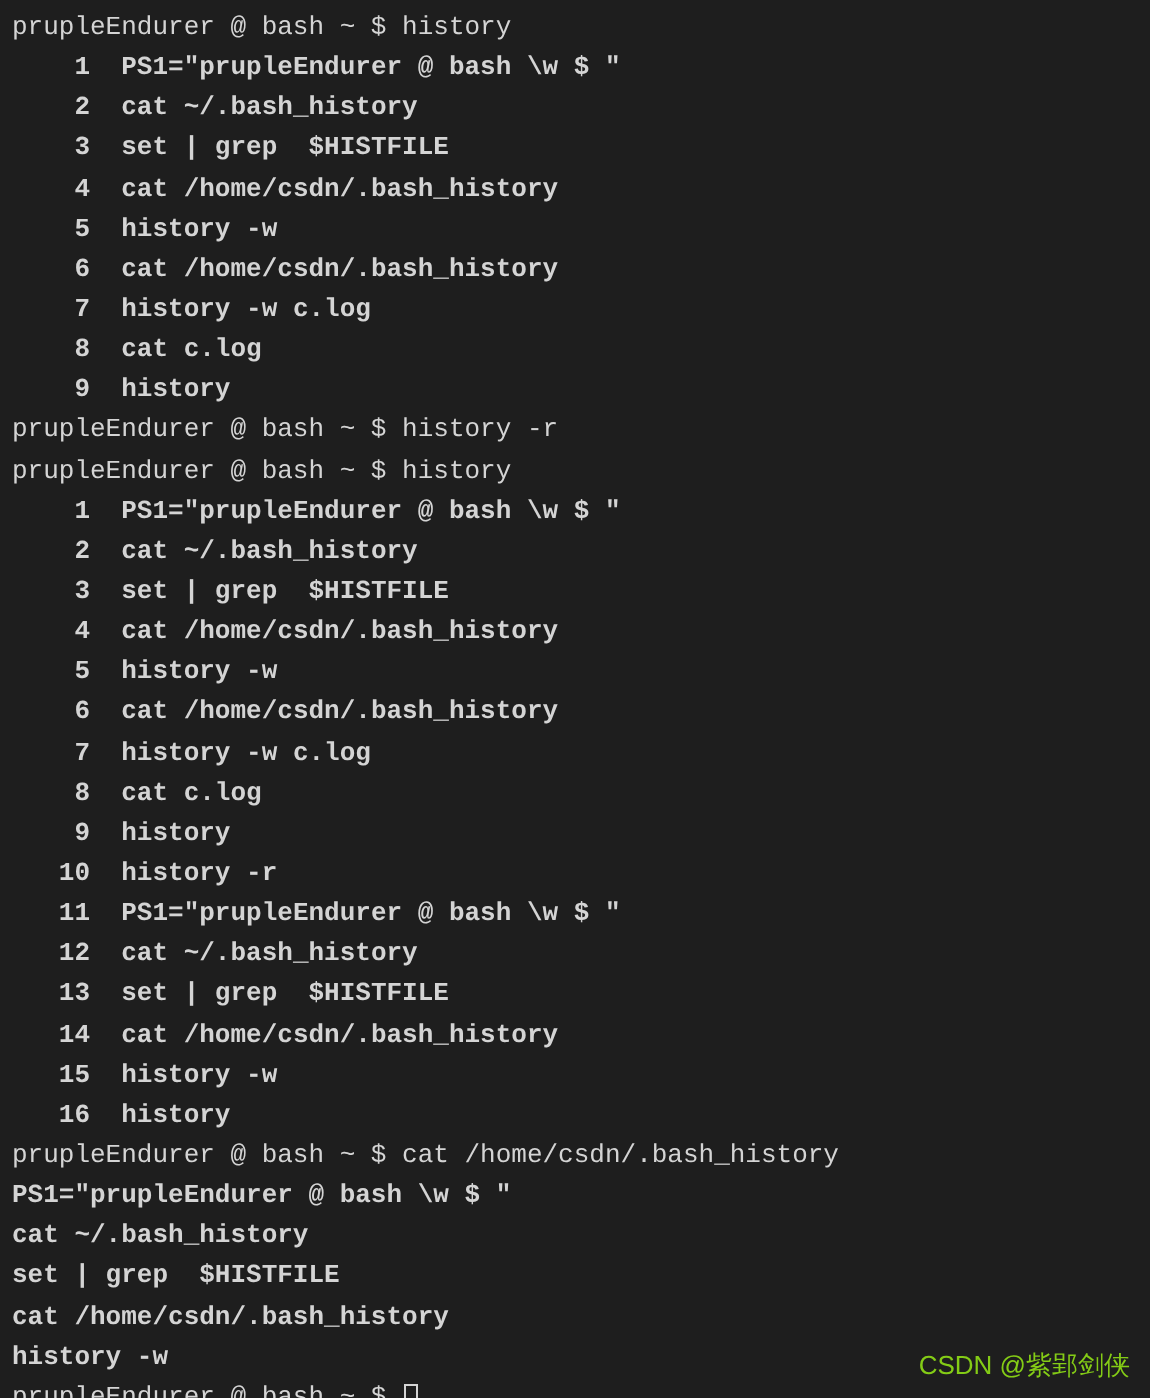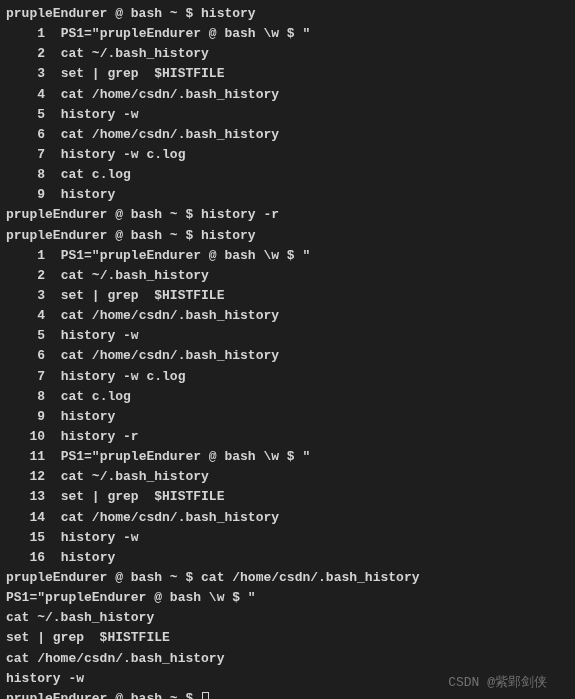--- a/index.html
+++ b/index.html
@@ -18,36 +18,36 @@
       height: 699px;
       position: relative;
       overflow: hidden;
     }
     .line {
       white-space: pre;
       font-weight: bold;
     }
     .prompt-line {
       white-space: pre;
-      font-weight: bold;
+      font-weight: normal;
     }
     .cursor {
       display: inline-block;
       width: 7px;
       height: 14px;
       border: 1px solid #d4d4d4;
       vertical-align: text-bottom;
       margin-left: 1px;
     }
     .watermark {
       position: absolute;
       bottom: 6px;
-      right: 28px;
-      color: #737373;
-      font-family: Liberation Mono, monospace;
+      right: 10px;
+      color: #84cc16;
+      font-family: Liberation Sans, sans-serif;
       font-size: 13px;
       font-weight: normal;
     }
     #term {
       white-space: pre;
     }
   </style>
 </head>
 <body>
 

